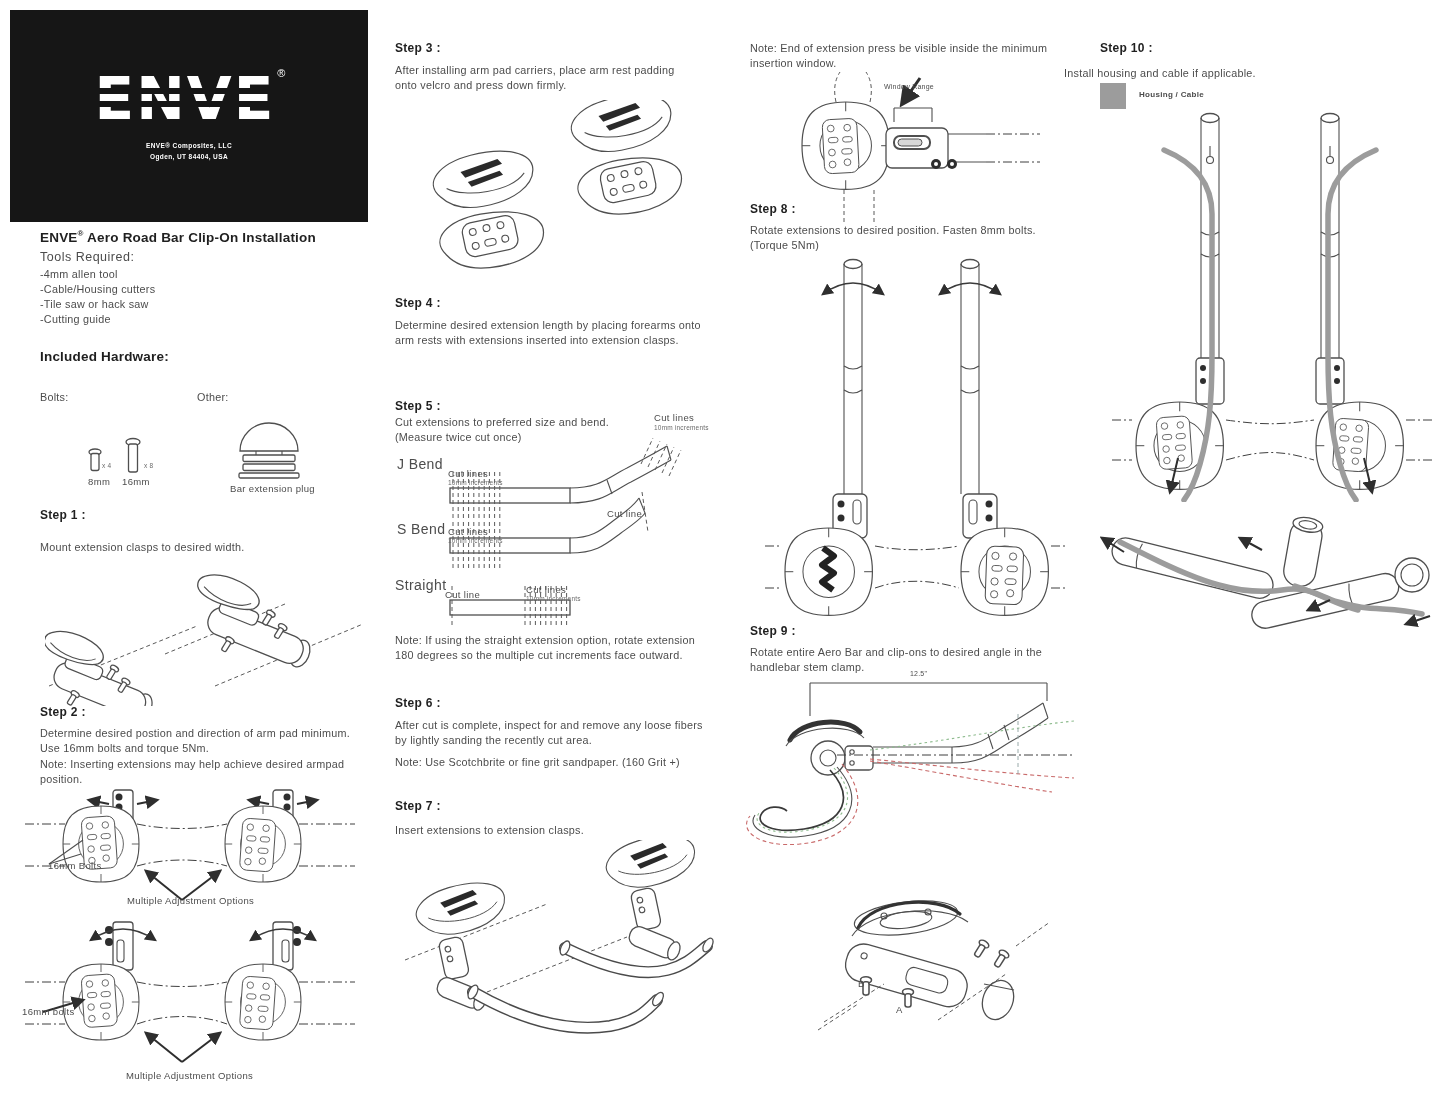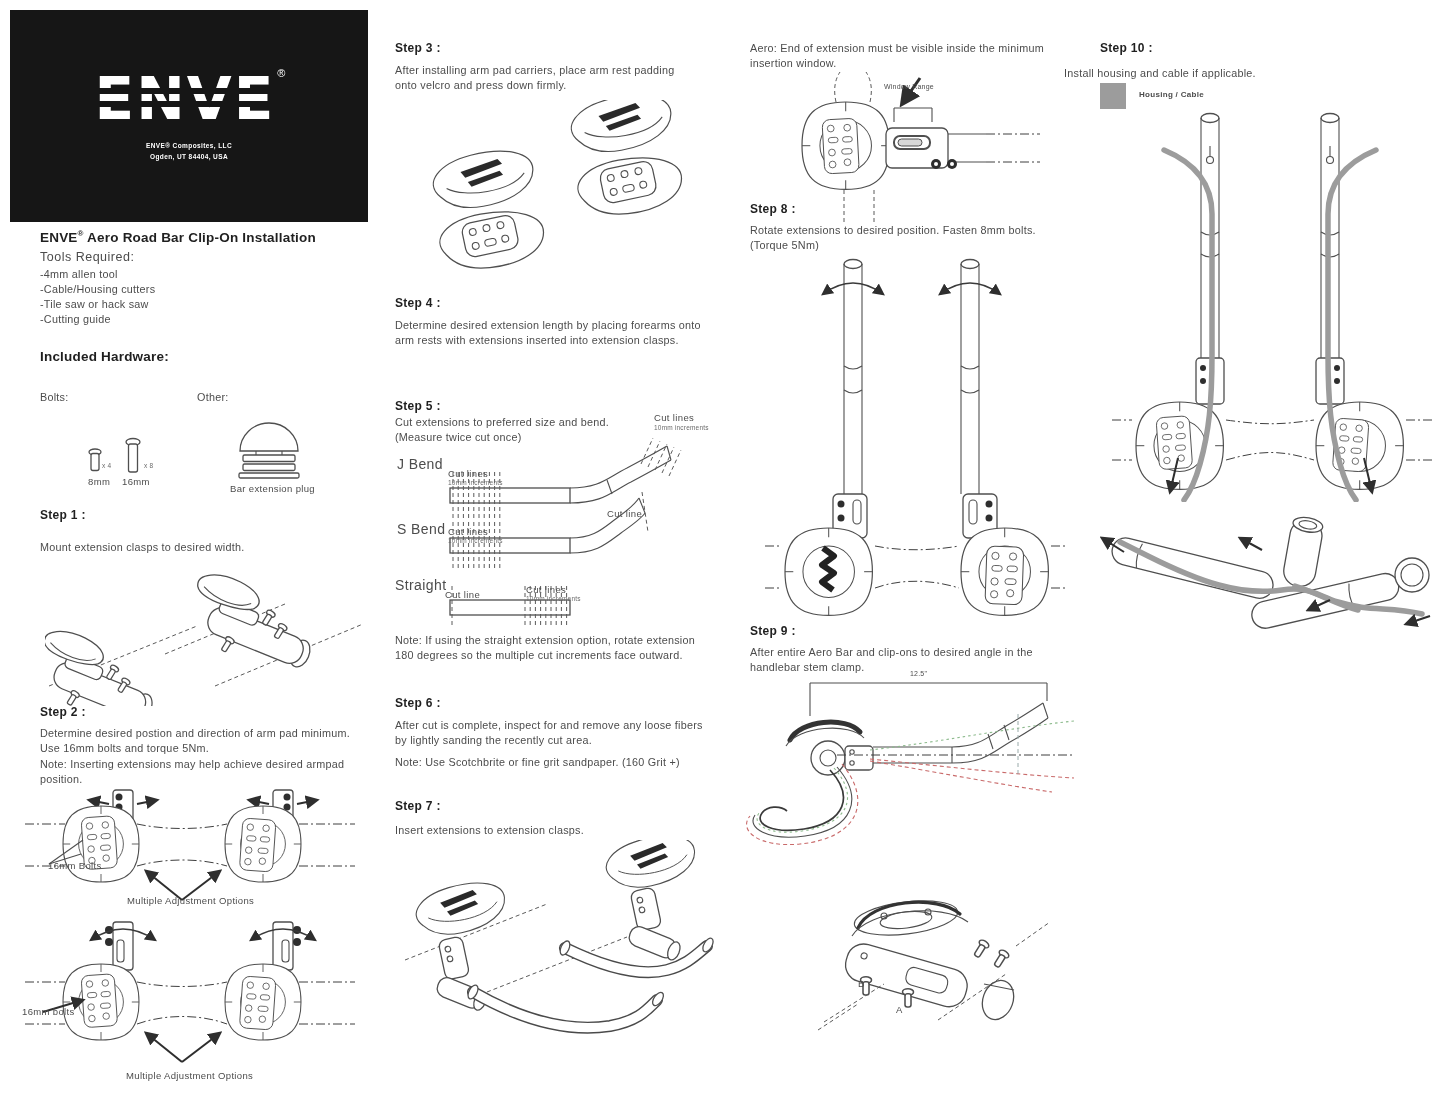--- a/index.html
+++ b/index.html
@@ -407,21 +407,21 @@
     <path class="tubein" d="M170,108 C215,130 248,136 272,130 C292,125 302,114 312,106"></path>
     <ellipse class="fw" cx="313" cy="105" rx="4" ry="7.5" transform="rotate(30 313 105)"></ellipse>
     <ellipse class="fw" cx="170" cy="108" rx="4" ry="7.5" transform="rotate(25 170 108)"></ellipse>
     <path class="tube" d="M78,152 C130,182 175,192 215,186 C243,181 252,170 262,160"></path>
     <path class="tubein" d="M78,152 C130,182 175,192 215,186 C243,181 252,170 262,160"></path>
     <ellipse class="fw" cx="263" cy="159" rx="4" ry="7.5" transform="rotate(35 263 159)"></ellipse>
     <ellipse class="fw" cx="78" cy="152" rx="4" ry="7.5" transform="rotate(28 78 152)"></ellipse>
   </svg>
 
   <div class="abs body" style="left:750px;top:41px">
-    <div>Aero: End of extension must be visible inside the minimum</div>
+    <div>Note: End of extension press be visible inside the minimum</div>
     <div>insertion window.</div>
   </div>
 
   <svg class="abs" style="left:788px;top:70px" width="252" height="162" viewBox="0 0 252 162">
     <path class="dln" d="M48,32 Q44,14 52,2"></path>
     <path class="dln" d="M82,32 Q86,14 78,2"></path>
     <g transform="translate(14,32)">
         <use href="#sqpad" transform="scale(0.92)"></use>
       </g>
     <g transform="translate(34,50) rotate(-3)">
@@ -490,21 +490,21 @@
     <path class="ddot" d="M0,300 L16,300"></path>
       <path class="ddot" d="M110,300 C135,305 165,305 194,300"></path>
       <path class="ddot" d="M286,300 L300,300"></path>
     <path class="ddot" d="M0,342 L16,342"></path>
       <path class="ddot" d="M110,342 C135,333 165,333 194,342"></path>
       <path class="ddot" d="M286,342 L300,342"></path>
   </svg>
 
   <div class="abs step-h" style="left:750px;top:624px">Step 9 :</div>
   <div class="abs body" style="left:750px;top:645px">
-    <div>After entire Aero Bar and clip-ons to desired angle in the</div>
+    <div>Rotate entire Aero Bar and clip-ons to desired angle in the</div>
     <div>handlebar stem clamp.</div>
   </div>
 
   <svg class="abs" style="left:742px;top:666px" width="335" height="182" viewBox="0 0 335 182">
     <line class="lnk" x1="68" y1="17" x2="305" y2="17"></line>
     <line class="lnk" x1="68" y1="17" x2="68" y2="50"></line>
     <line class="lnk" x1="305" y1="17" x2="305" y2="35"></line>
     <path d="M48,74 C58,54 104,50 118,66" stroke="#333" stroke-width="5" fill="none" stroke-linecap="round"></path>
     <path class="lnk" d="M44,80 C56,60 108,56 122,72"></path>
     <circle class="fw" cx="86" cy="92" r="17"></circle>

